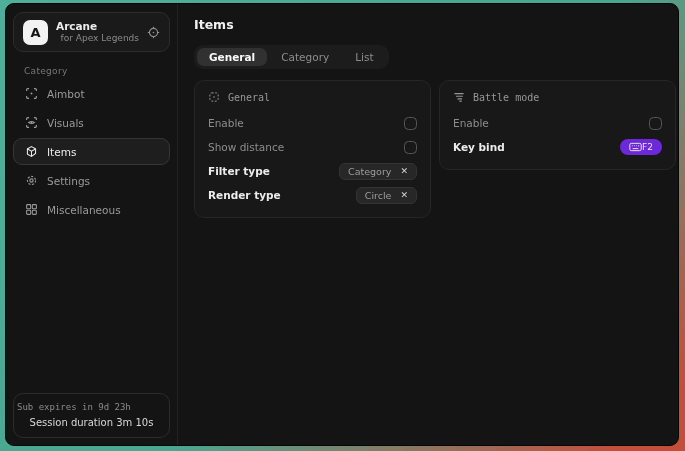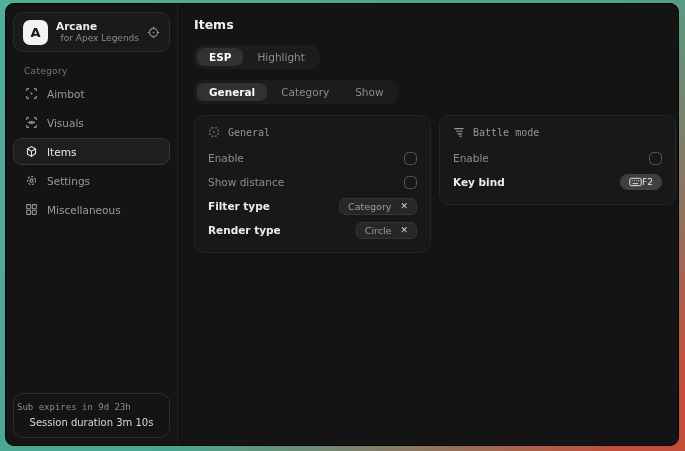--- a/index.html
+++ b/index.html
@@ -72,21 +72,21 @@
   .checkbox {
     width:13px; height:13px; border:1.5px solid #565656; border-radius:4.5px;
     background:transparent; cursor:pointer;
   }
   .select-pill {
     display:flex; align-items:center; gap:9px; background:#272727; border:1px solid #343434;
     border-radius:6px; padding:2px 8px; font-size:9.5px; color:#9d9d9d; cursor:pointer;
   }
   .select-pill .clear { color:#d6d6d6; font-size:9px; }
   .keybind {
-    display:flex; align-items:flex-end; background:#404040;
+    display:flex; align-items:flex-end; background:#6d28d9;
     border-radius:8px; padding:3px 9px; color:#e8e8e8; font-size:9px; cursor:pointer;
   }
   svg { display:block; }
 </style>
 </head>
 <body>
 
 <div class="window">
 
   <div class="sidebar">
@@ -162,30 +162,26 @@
     <div class="side-footer">
       <div class="foot1">Sub expires in 9d 23h</div>
       <div class="foot2">Session duration 3m 10s</div>
     </div>
   </div>
 
   <div class="main">
 
     <div class="page-title">Items</div>
 
-    <div class="tab-group">
-      <div class="tab active">ESP</div>
-      <div class="tab">Highlight</div>
-    </div>
 
     <div class="tab-row2">
       <div class="tab-group">
         <div class="tab active">General</div>
         <div class="tab">Category</div>
-        <div class="tab">Show</div>
+        <div class="tab">List</div>
       </div>
     </div>
 
     <div class="panels">
 
       <div class="panel">
         <div class="panel-head">
           <span>
             <svg width="12" height="12" viewBox="0 0 16 16" fill="none" stroke="currentColor" stroke-width="1.3">
               <rect x="2.5" y="2.5" width="11" height="11" rx="2.5" stroke-dasharray="2.6 2"></rect>

